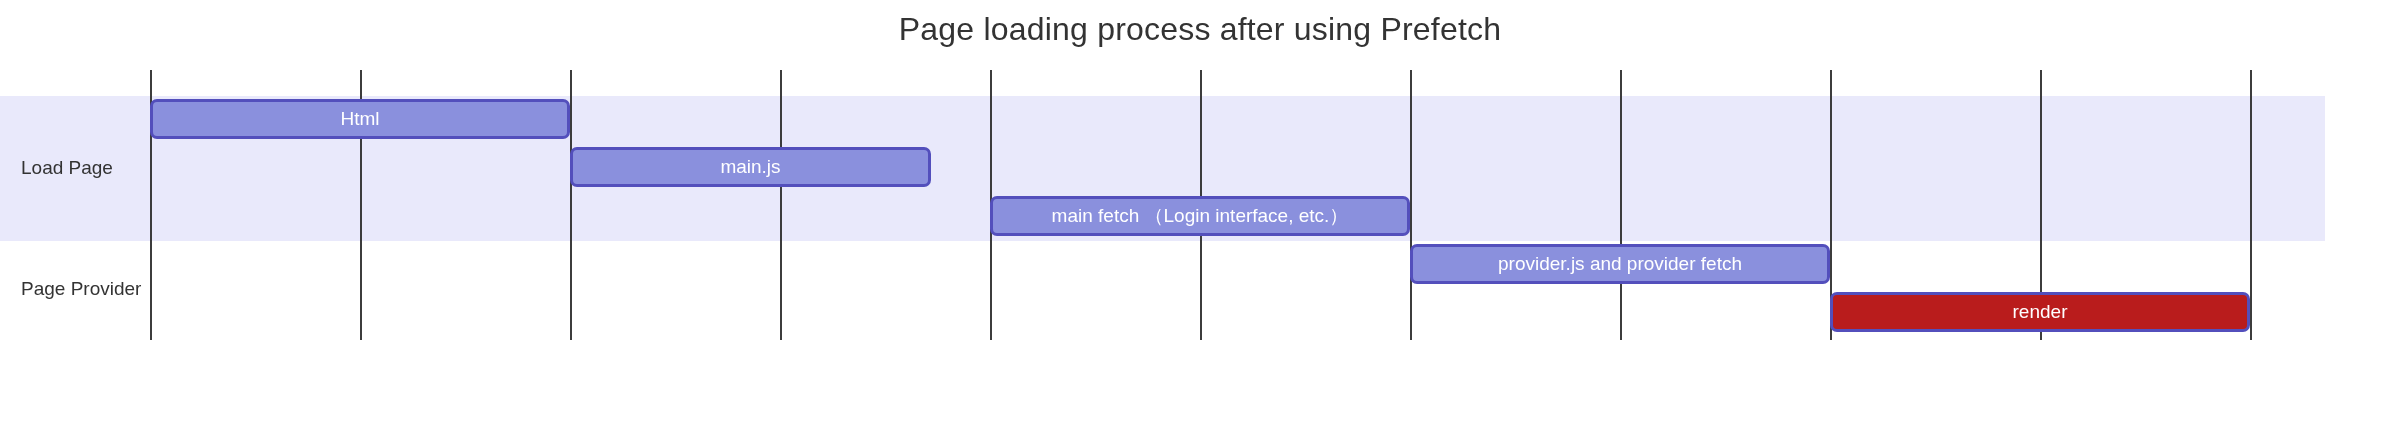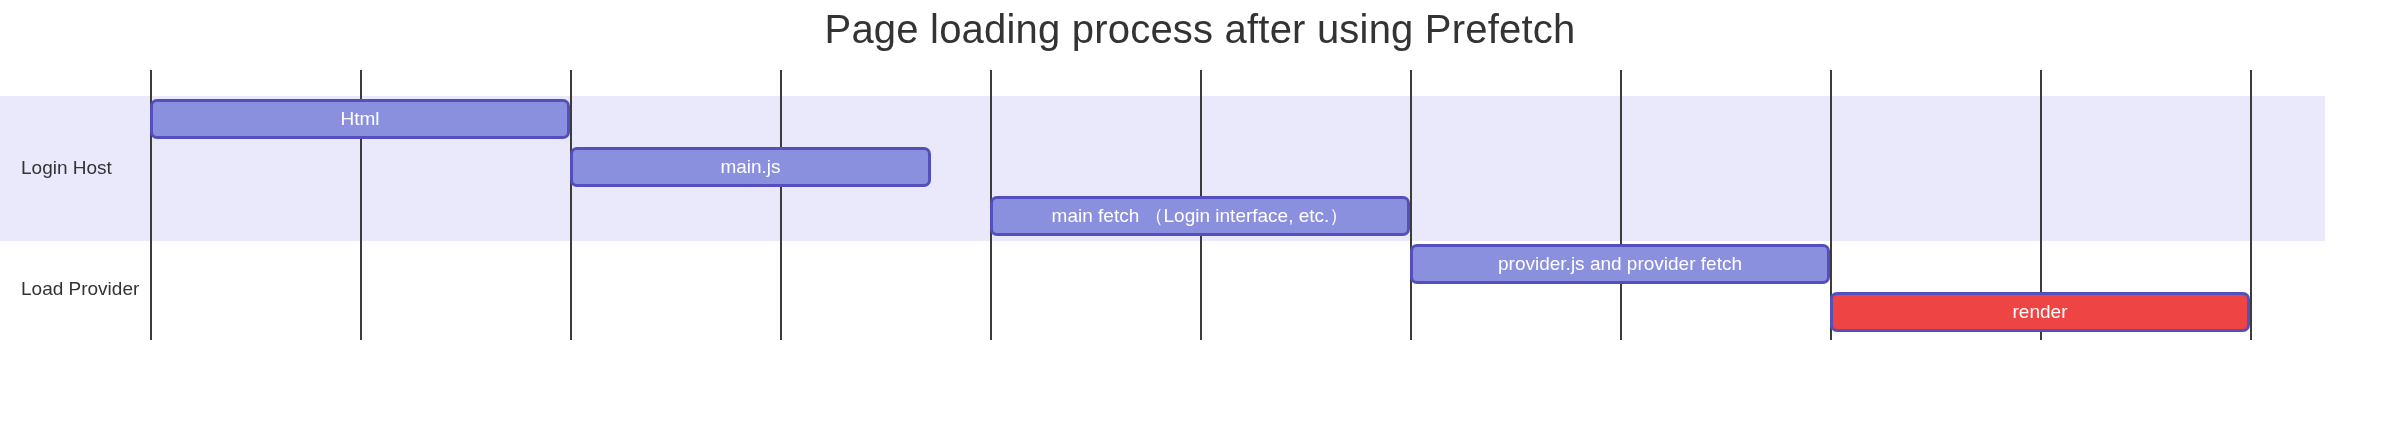--- a/index.html
+++ b/index.html
@@ -7,21 +7,21 @@
     position:relative;
     width:2400px;height:440px;
     background:#ffffff;
     overflow:hidden;
     font-family:"Liberation Sans", sans-serif;
   }
   .chart-title{
     position:absolute;
     top:10px;left:0;right:0;
     text-align:center;
-    font-size:40px;
+    font-size:32px;
     line-height:38px;
     font-weight:500;
     letter-spacing:0.2px;
   }
   .gantt-chart{position:absolute;inset:0;}
   .band{position:absolute;}
   .grid-line{position:absolute;width:2px;}
   .section-label{
     position:absolute;
     transform:translateY(-50%);
@@ -53,21 +53,21 @@
       <div class="grid-line" style="left: 360px; top: 70px; height: 270px; background: rgb(60, 60, 60);"></div>
       <div class="grid-line" style="left: 570px; top: 70px; height: 270px; background: rgb(60, 60, 60);"></div>
       <div class="grid-line" style="left: 780px; top: 70px; height: 270px; background: rgb(60, 60, 60);"></div>
       <div class="grid-line" style="left: 990px; top: 70px; height: 270px; background: rgb(60, 60, 60);"></div>
       <div class="grid-line" style="left: 1200px; top: 70px; height: 270px; background: rgb(60, 60, 60);"></div>
       <div class="grid-line" style="left: 1410px; top: 70px; height: 270px; background: rgb(60, 60, 60);"></div>
       <div class="grid-line" style="left: 1620px; top: 70px; height: 270px; background: rgb(60, 60, 60);"></div>
       <div class="grid-line" style="left: 1830px; top: 70px; height: 270px; background: rgb(60, 60, 60);"></div>
       <div class="grid-line" style="left: 2040px; top: 70px; height: 270px; background: rgb(60, 60, 60);"></div>
       <div class="grid-line" style="left: 2250px; top: 70px; height: 270px; background: rgb(60, 60, 60);"></div>
-      <div class="section-label" style="left: 21px; top: 168.45px; color: rgb(51, 51, 51);">Login Host</div>
-      <div class="section-label" style="left: 21px; top: 289.2px; color: rgb(51, 51, 51);">Load Provider</div>
+      <div class="section-label" style="left: 21px; top: 168.45px; color: rgb(51, 51, 51);">Load Page</div>
+      <div class="section-label" style="left: 21px; top: 289.2px; color: rgb(51, 51, 51);">Page Provider</div>
       <div class="task-bar" style="left: 150px; top: 99px; width: 420px; height: 40px; background: rgb(138, 144, 221); border-color: rgb(83, 79, 188); color: rgb(255, 255, 255);">Html</div>
       <div class="task-bar" style="left: 570px; top: 147.3px; width: 361px; height: 40px; background: rgb(138, 144, 221); border-color: rgb(83, 79, 188); color: rgb(255, 255, 255);">main.js</div>
       <div class="task-bar" style="left: 1410px; top: 243.9px; width: 420px; height: 40px; background: rgb(138, 144, 221); border-color: rgb(83, 79, 188); color: rgb(255, 255, 255);">provider.js and provider fetch</div>
       <div class="task-bar" style="left: 990px; top: 195.6px; width: 420px; height: 40px; background: rgb(138, 144, 221); border-color: rgb(83, 79, 188); color: rgb(255, 255, 255);">main fetch （Login interface, etc.）</div>
-      <div class="task-bar" style="left: 1830px; top: 292.2px; width: 420px; height: 40px; background: #ef4444; border-color: rgb(83, 79, 188); color: rgb(255, 255, 255);">render</div>
+      <div class="task-bar" style="left: 1830px; top: 292.2px; width: 420px; height: 40px; background: #b91c1c; border-color: rgb(83, 79, 188); color: rgb(255, 255, 255);">render</div>
     </div>
 </div>
 
 </body></html>

